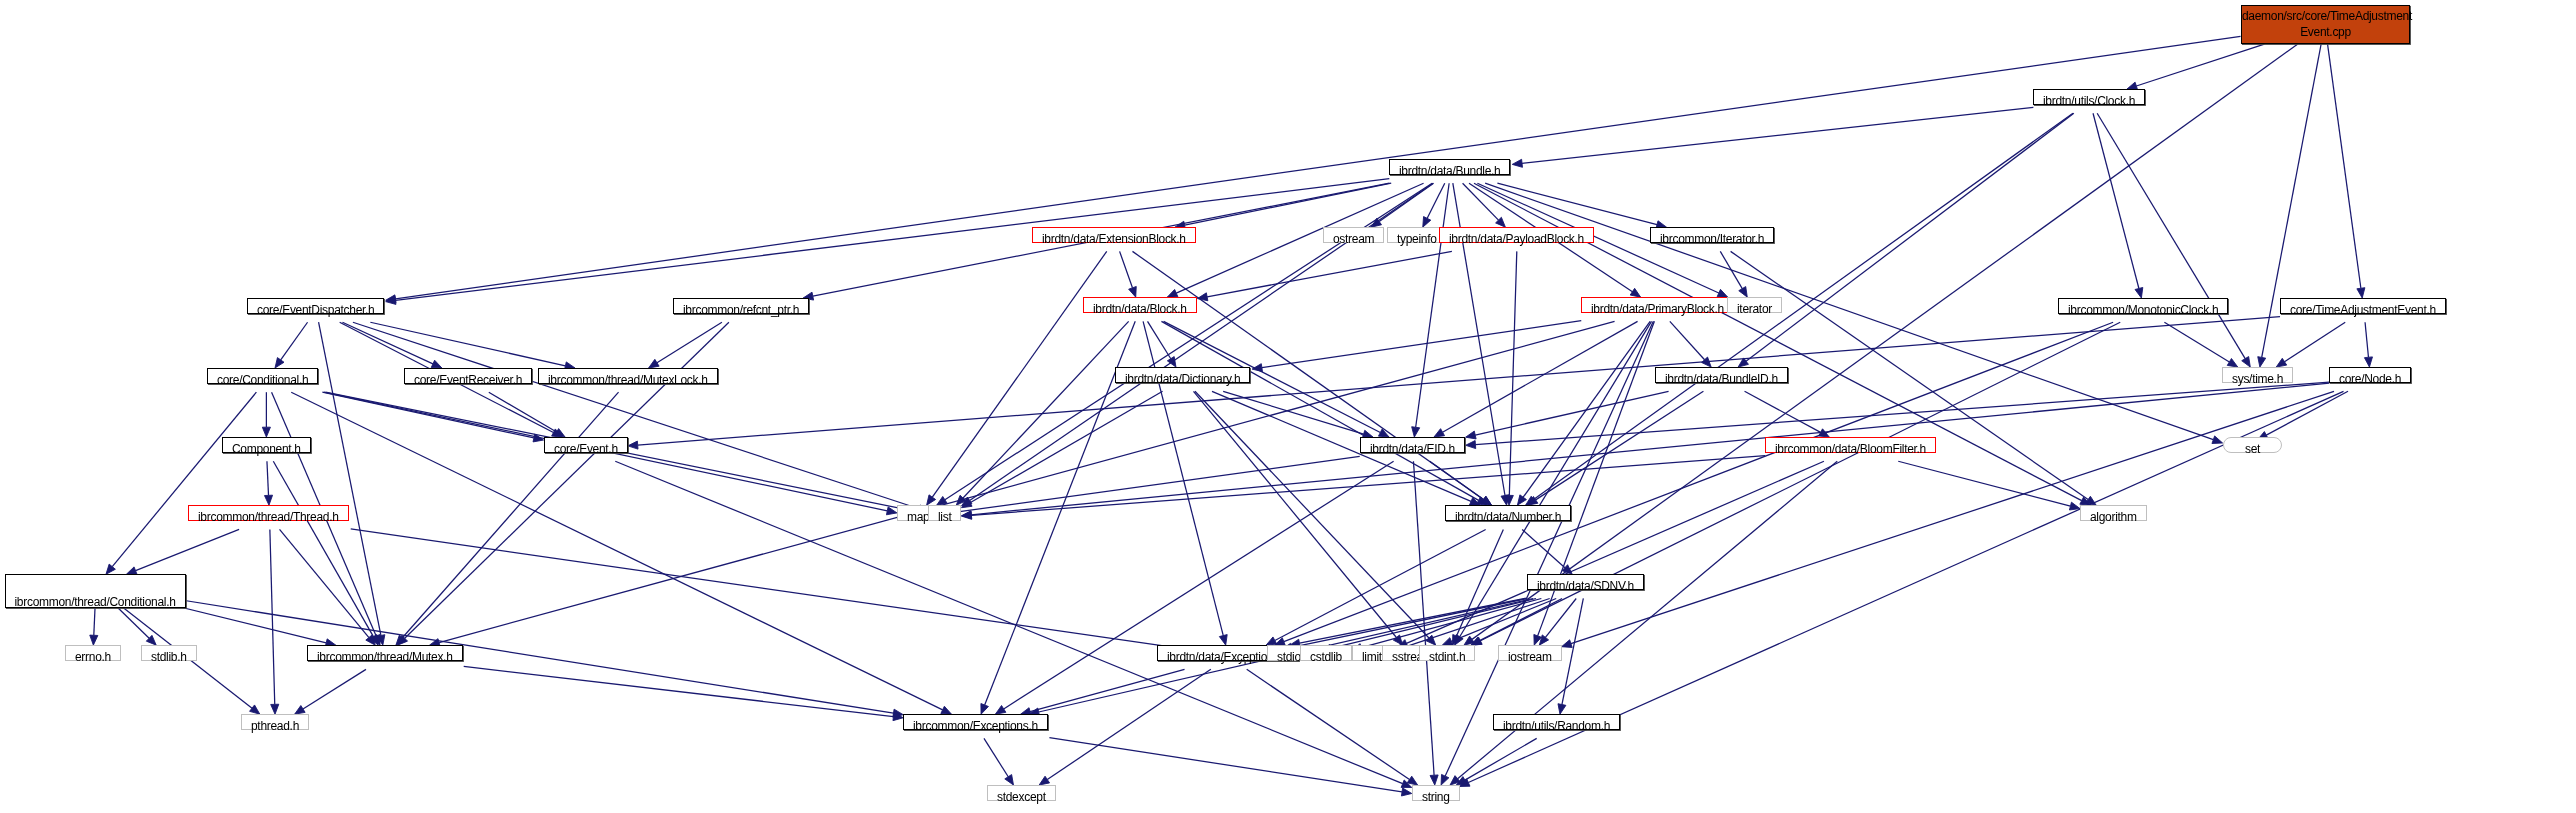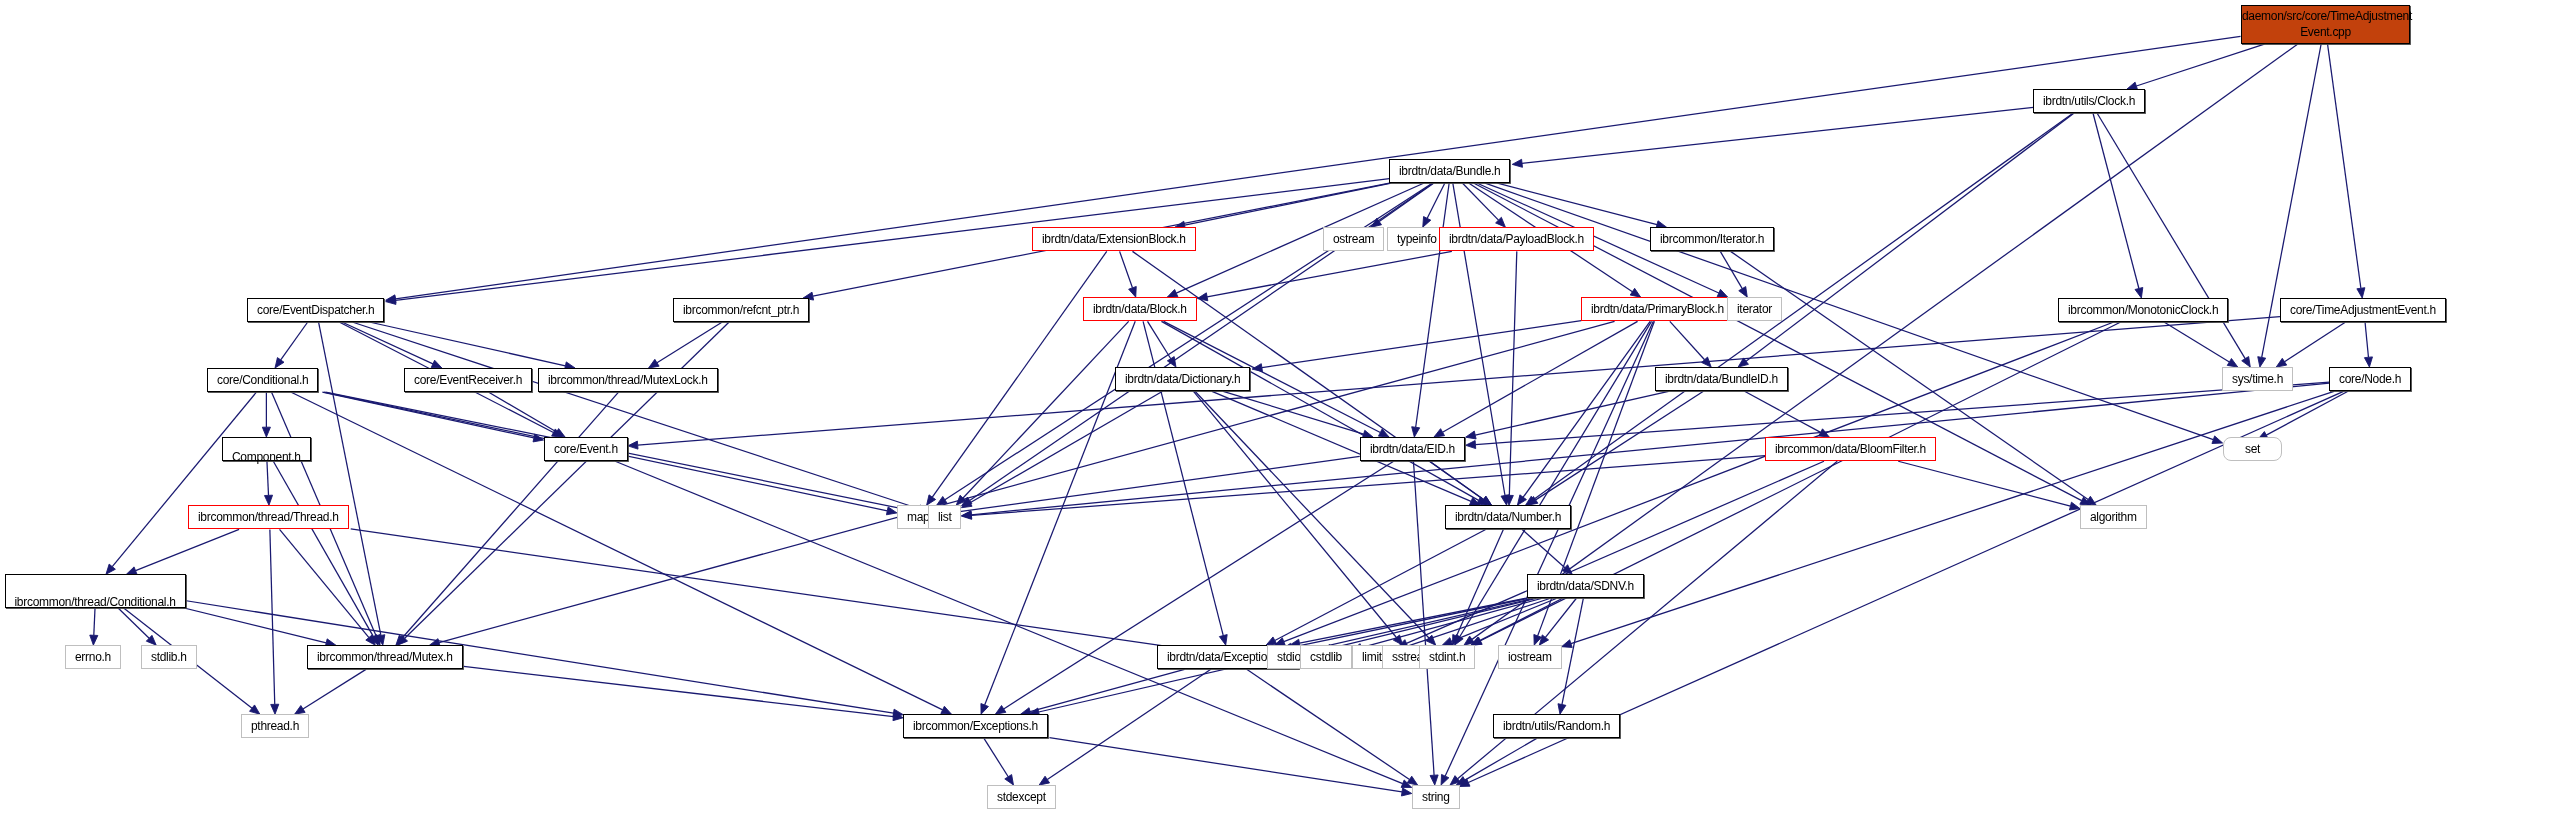--- a/index.html
+++ b/index.html
@@ -2,21 +2,21 @@
 <html style="font-size:14.4px"><head>
 <meta charset="utf-8">
 <style>
   html, body { margin: 0; padding: 0; background: #ffffff; }
   body { width: 2576px; height: 814px; position: relative; overflow: hidden;
          font-family: "Liberation Sans", sans-serif; }
   #graph { position: absolute; left: 0; top: 0; width: 2576px; height: 814px; }
   #edges { position: absolute; left: 0; top: 0; }
   .node {
     position: absolute; box-sizing: border-box;
-    height: 24px; line-height: 22.4px;
+    height: 16px; line-height: 22.4px;
     font-size: 12px; color: #000; text-align: center;
     white-space: nowrap; background: #fff;
     letter-spacing: -0.3px; cursor: pointer;
   }
   .node.local { border: 1.3px solid #000; box-shadow: 0.9px 0.9px 0 #444; }
   .node.sys   { border: 1.3px solid #bfbfbf; color: #000; }
   .node.red   { border: 1.3px solid #ff0000; }
   .node.root  { background: #c2410c; border: 1.3px solid #000; height: 39px;
                 line-height: 16px; padding-top: 2.7px; white-space: normal;
                 box-shadow: 0.9px 0.9px 0 #444; }
@@ -294,21 +294,21 @@
       <div class="node local" style="left: 404px; top: 368px; padding: 0px 9px;">core/EventReceiver.h</div>
       <div class="node local" style="left: 538px; top: 368px; padding: 0px 9px;">ibrcommon/thread/MutexLock.h</div>
       <div class="node red" style="left: 1083px; top: 297px; padding: 0px 9px;">ibrdtn/data/Block.h</div>
       <div class="node red" style="left: 1581px; top: 297px; padding: 0px 9px;">ibrdtn/data/PrimaryBlock.h</div>
       <div class="node sys" style="left: 1727px; top: 297px; padding: 0px 9px;">iterator</div>
       <div class="node sys" style="left: 2222px; top: 367px; padding: 0px 9px;">sys/time.h</div>
       <div class="node local" style="left: 2329px; top: 367px; padding: 0px 9px;">core/Node.h</div>
       <div class="node local" style="left: 1115px; top: 367px; padding: 0px 9px;">ibrdtn/data/Dictionary.h</div>
       <div class="node local" style="left: 1655px; top: 367px; padding: 0px 9px;">ibrdtn/data/BundleID.h</div>
       <div class="node local" style="left: 544px; top: 437px; padding: 0px 9px;">core/Event.h</div>
-      <div class="node local" style="left: 222px; top: 437px; padding: 8px 9px;">Component.h</div>
+      <div class="node local" style="left: 222px; top: 437px; padding: 0px 9px;">Component.h</div>
       <div class="node local" style="left: 1360px; top: 437px; padding: 0px 9px;">ibrdtn/data/EID.h</div>
       <div class="node red" style="left: 1765px; top: 437px; padding: 0px 9px;">ibrcommon/data/BloomFilter.h</div>
       <div class="node sys" style="left: 2223px; top: 437px; padding: 0px 21px; border-radius: 8px;">set</div>
       <div class="node red" style="left: 188px; top: 505px; padding: 0px 9px;">ibrcommon/thread/Thread.h</div>
       <div class="node sys" style="left: 897px; top: 505px; padding: 0px 9px;">map</div>
       <div class="node sys" style="left: 928px; top: 505px; padding: 0px 9px;">list</div>
       <div class="node local" style="left: 1445px; top: 505px; padding: 0px 9px;">ibrdtn/data/Number.h</div>
       <div class="node sys" style="left: 2080px; top: 505px; padding: 0px 9px;">algorithm</div>
       <div class="node local" style="left: 4.5px; top: 574px; padding: 16px 9px;">ibrcommon/thread/Conditional.h</div>
       <div class="node local" style="left: 1527px; top: 574px; padding: 0px 9px;">ibrdtn/data/SDNV.h</div>

